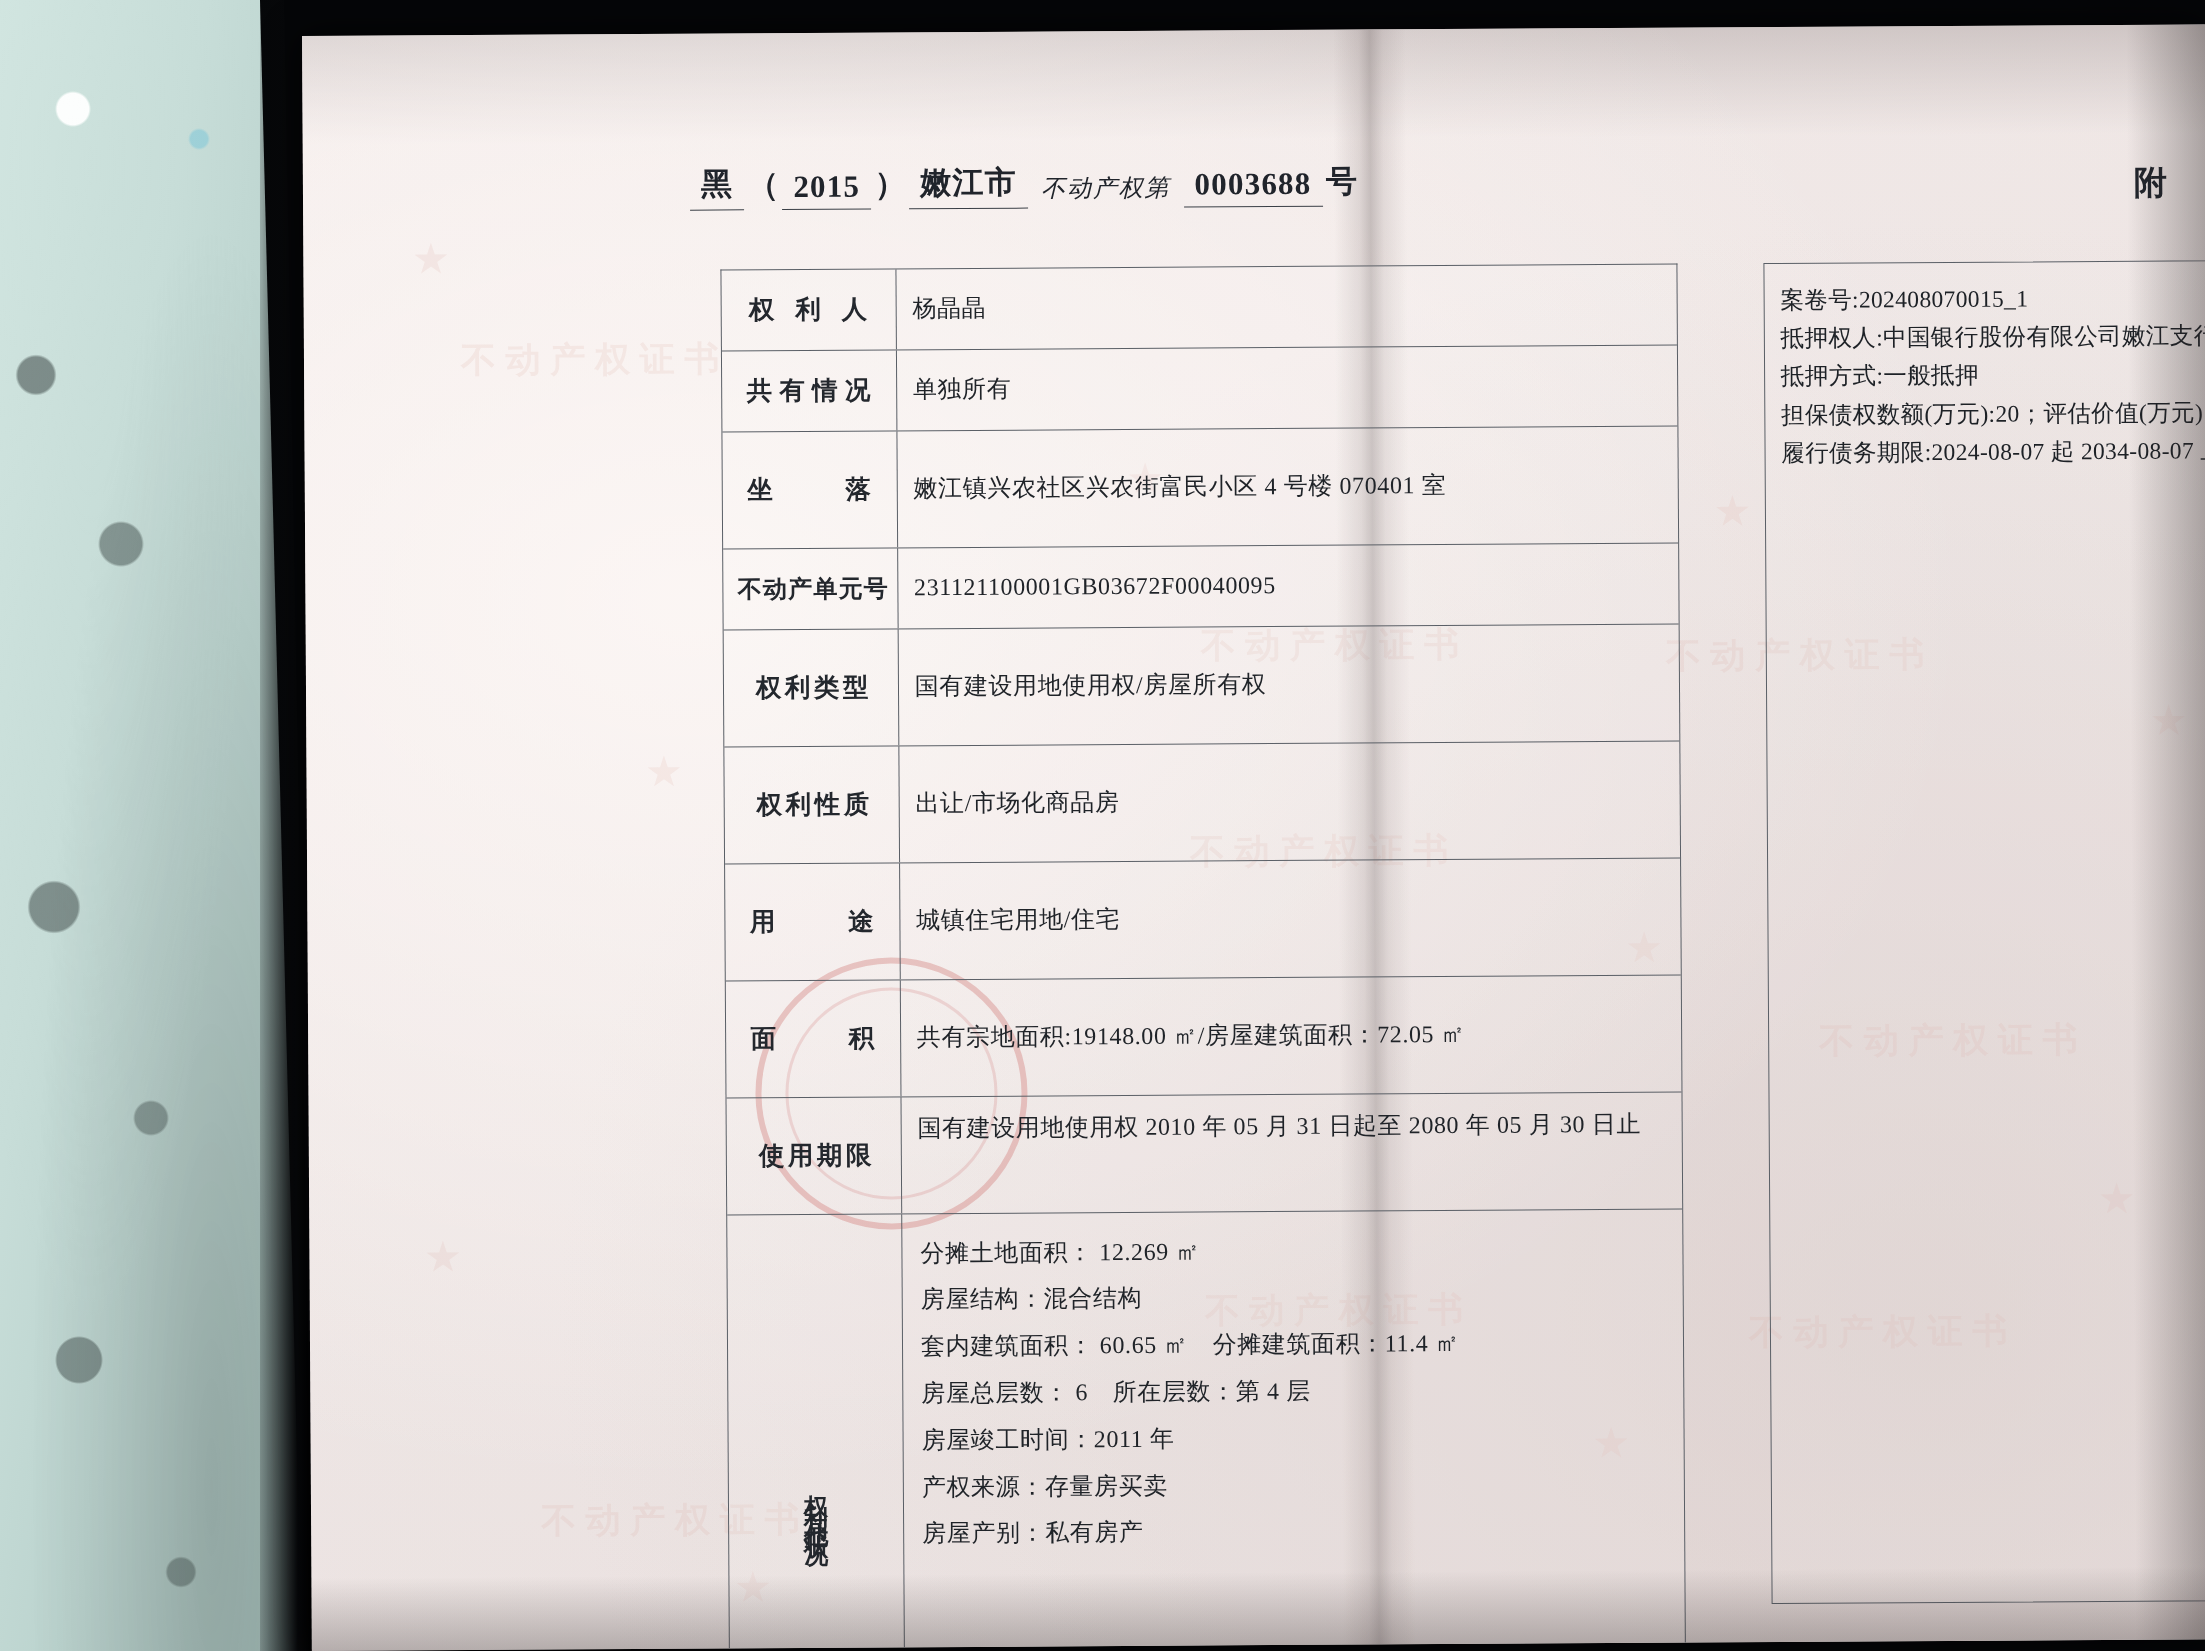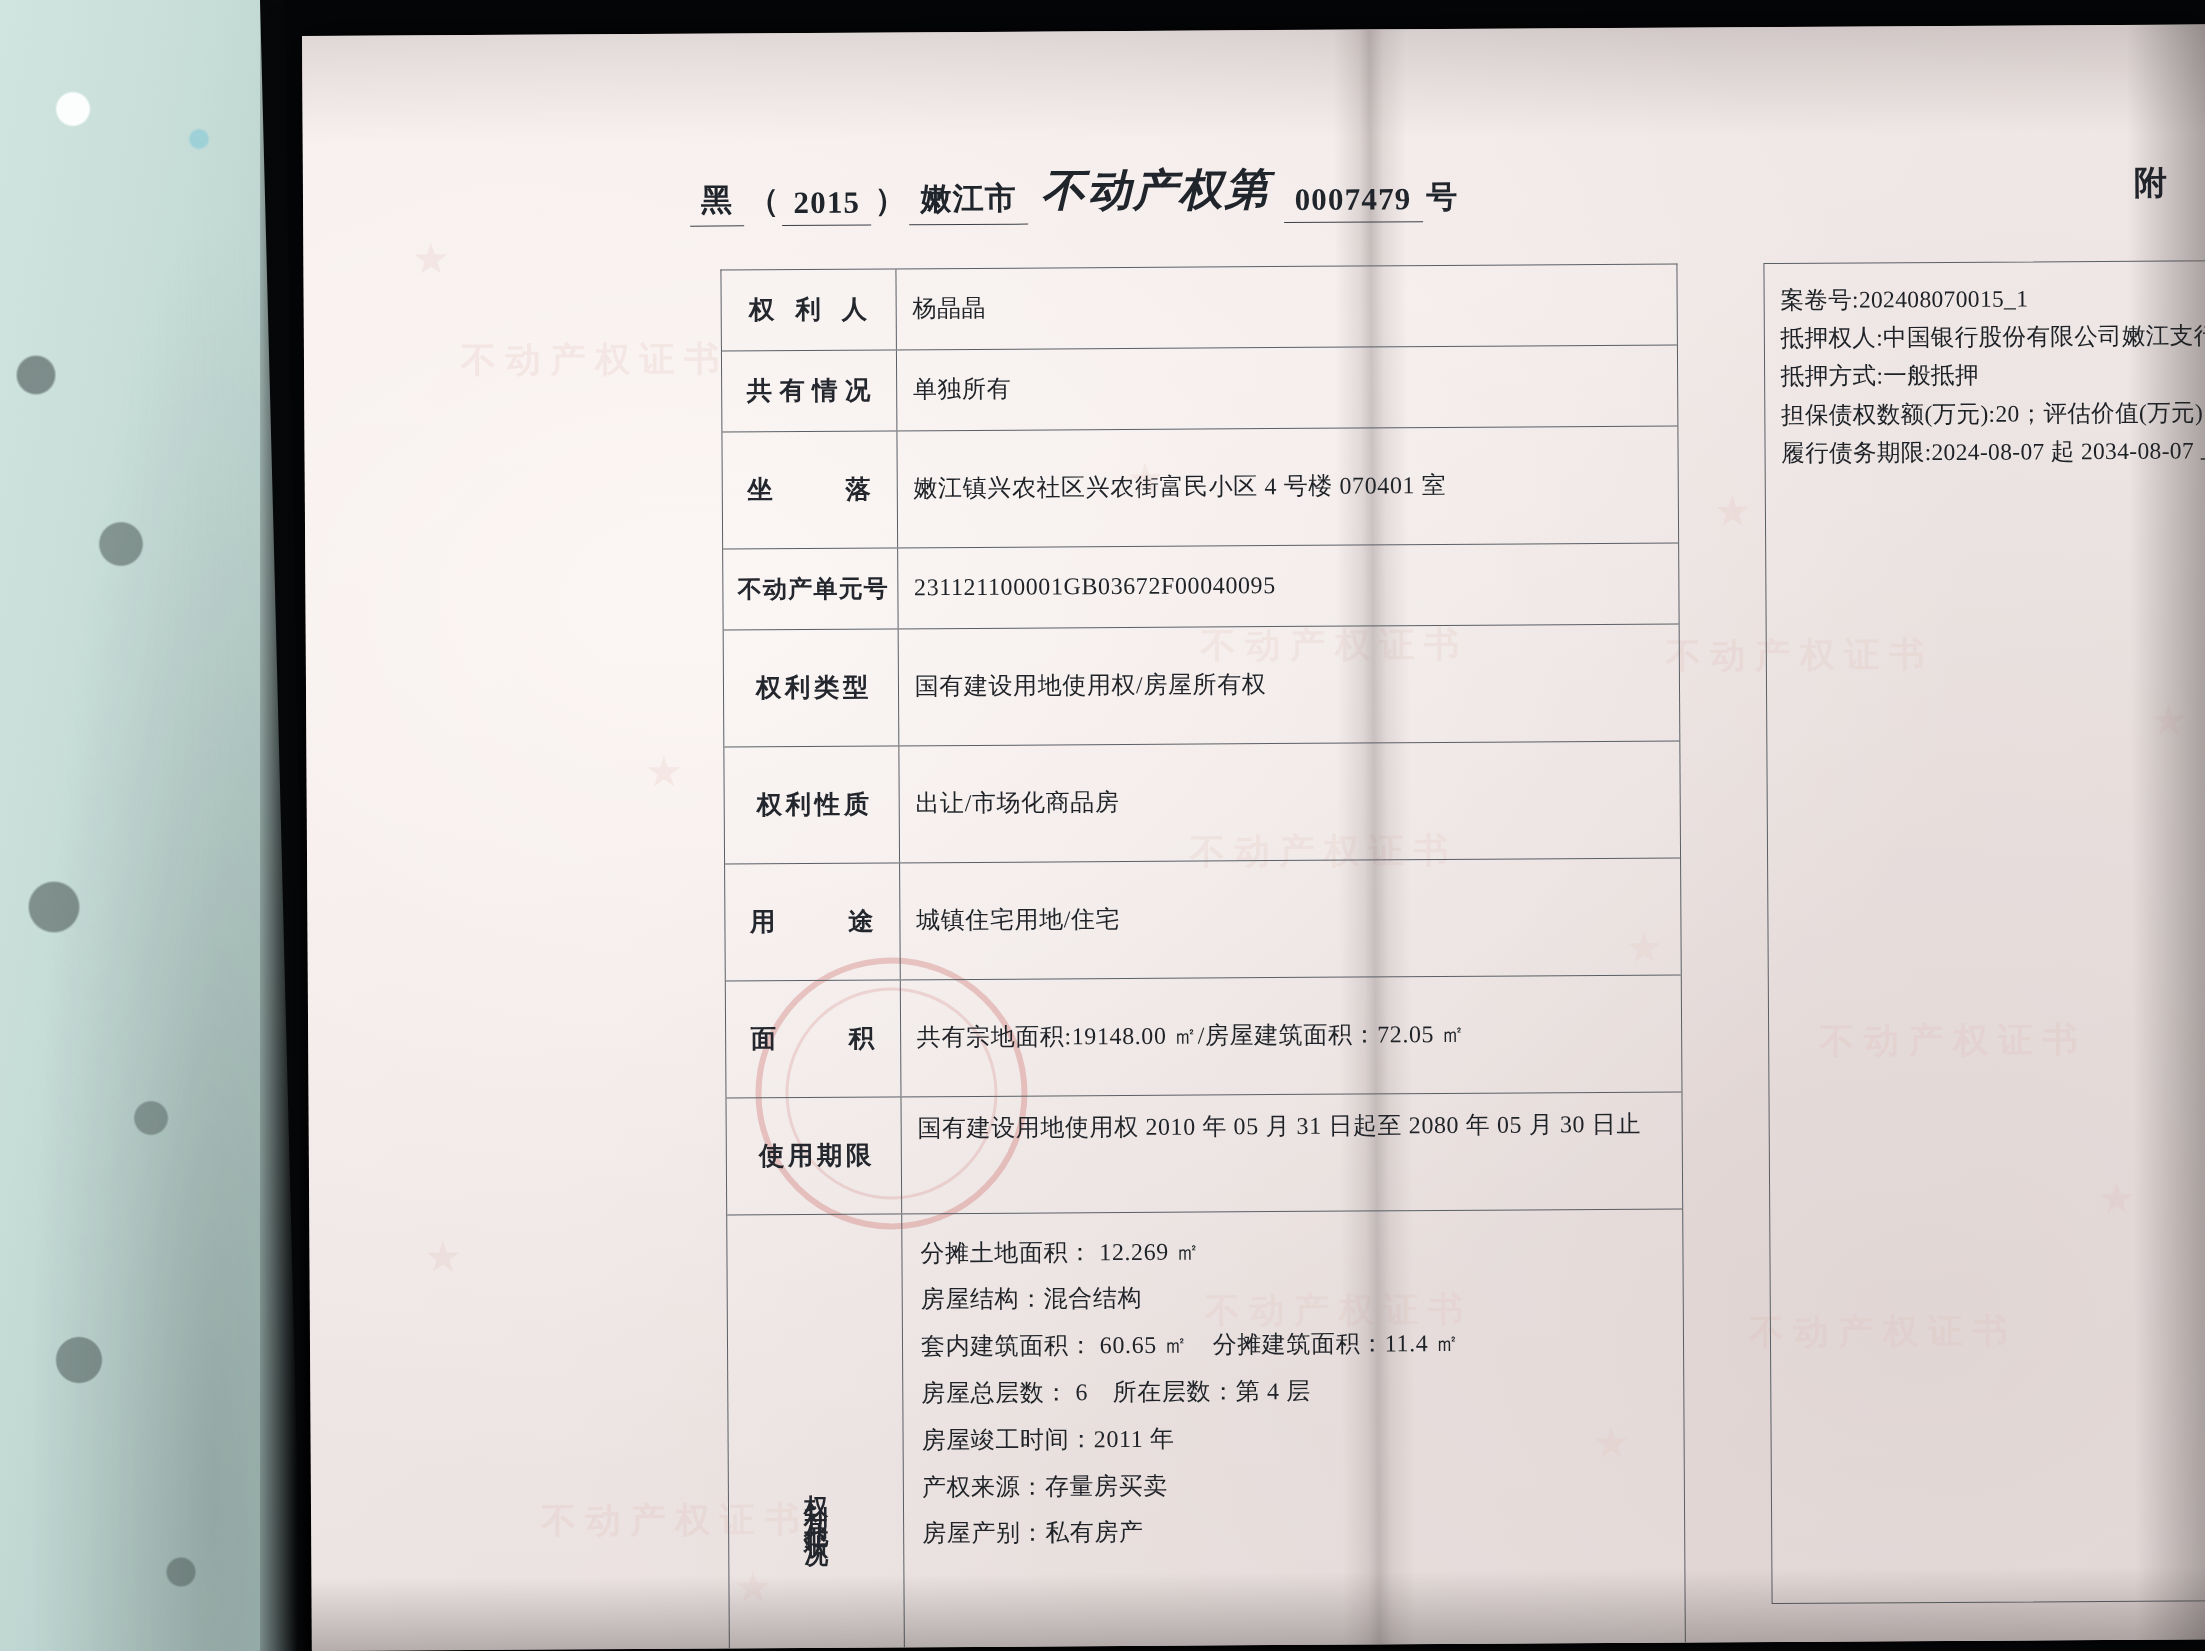--- a/index.html
+++ b/index.html
@@ -174,23 +174,23 @@
     letter-spacing: 1.2px;
   }
   .h-plain {
     padding: 0 3.6px 3.6px 3.6px;
     font-size: 31px;
     font-family: "Liberation Serif", serif;
     font-weight: 700;
   }
   .h-title {
     padding: 0 13.3px 3.6px 13.3px;
-    font-size: 44px;
-    font-family: "Liberation Serif", serif;
-    font-weight: 700;
+    font-size: 24px;
+    font-family: "Liberation Serif", serif;
+    font-weight: 400;
     font-style: italic;
     letter-spacing: 1.8px;
   }
   #appendix-title {
     position: absolute;
     left: 1904px;
     top: 136px;
     font-size: 33px;
     font-family: "Liberation Serif", serif;
     font-weight: 700;
@@ -342,21 +342,21 @@
     <div id="seal"></div>
     <div id="gutter"></div>
 
     <div id="header">
       <span class="h-ul">黑</span>
       <span class="h-plain">（</span>
       <span class="h-ul">2015</span>
       <span class="h-plain">）</span>
       <span class="h-ul">嫩江市</span>
       <span class="h-title">不动产权第</span>
-      <span class="h-ul">0007479</span>
+      <span class="h-ul">0003688</span>
       <span class="h-plain">号</span>
     </div>
 
     <div id="appendix-title">附　记</div>
 
     <div id="table">
 
       <div class="row">
         <div class="lbl">权 利 人</div>
         <div class="val">杨晶晶</div>

